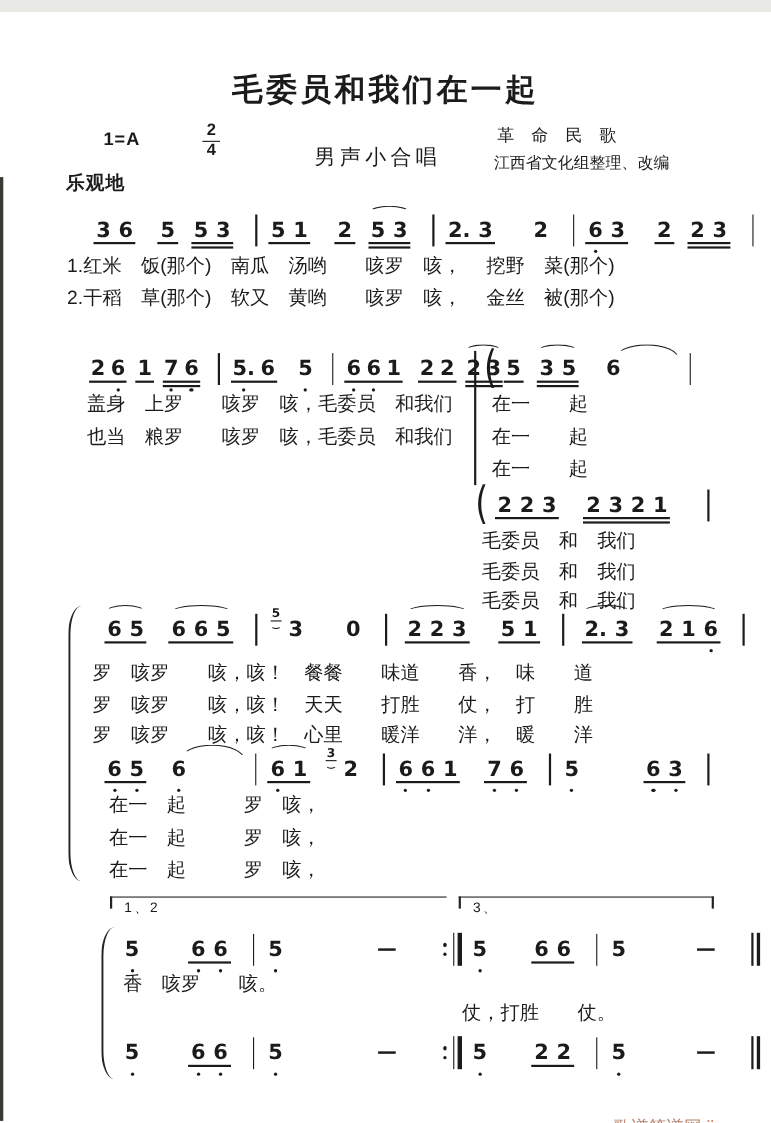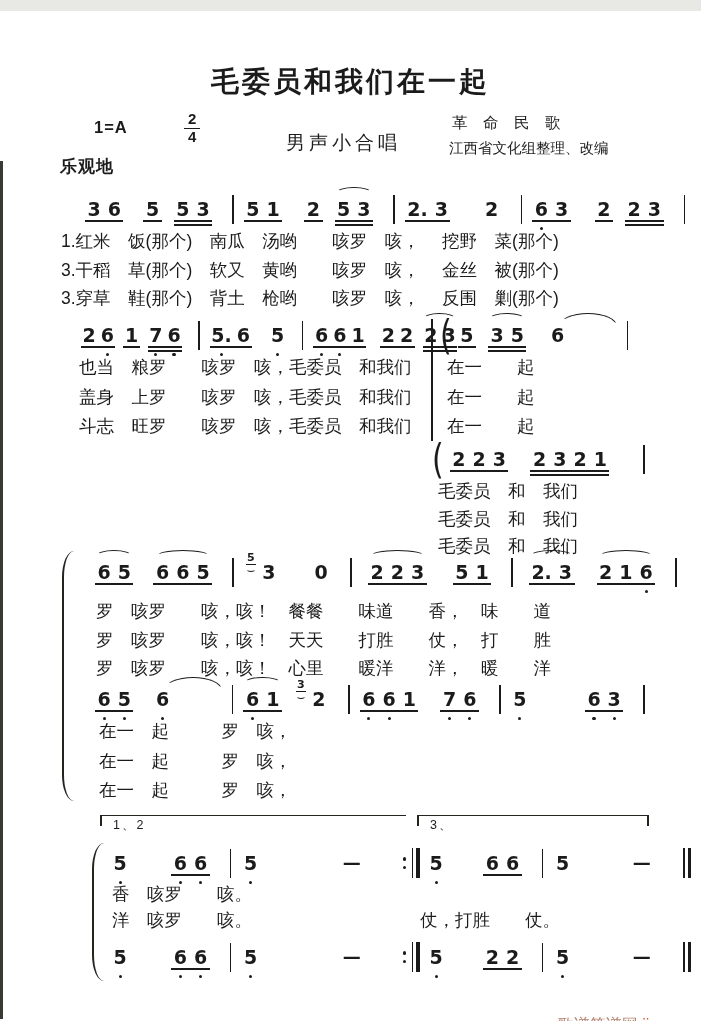--- a/index.html
+++ b/index.html
@@ -140,21 +140,21 @@
         <span class="beam b1"></span>
       </span>
       <span class="grp">
         <span class="note"><span class="nv">2</span></span>
         <span class="note"><span class="nv">3</span></span>
         <span class="beam b1"></span>
         <span class="beam b2"></span>
       </span>
       <span class="barline"></span>
     </div>
-  <div class="lyrics lh285" style="left:61px;top:216px;"><div class="lyric-row">1.红米　饭(那个)　南瓜　汤哟　　咳罗　咳，　 挖野　菜(那个)</div><div class="lyric-row">3.干稻　草(那个)　软又　黄哟　　咳罗　咳，　 金丝　被(那个)</div><div class="lyric-row">3.穿草　鞋(那个)　背土　枪哟　　咳罗　咳，　 反围　剿(那个)</div></div>
+  <div class="lyrics lh285" style="left:61px;top:216px;"><div class="lyric-row">1.红米　饭(那个)　南瓜　汤哟　　咳罗　咳，　 挖野　菜(那个)</div><div class="lyric-row">2.干稻　草(那个)　软又　黄哟　　咳罗　咳，　 金丝　被(那个)</div></div>
 
   <div class="noterow tight" style="left:80px;top:305px;">
       <span class="grp">
         <span class="note"><span class="nv">2</span></span>
         <span class="note"><span class="nv">6</span><span class="odot"></span></span>
         <span class="beam b1"></span>
       </span>
       <span class="grp">
         <span class="note"><span class="nv">1</span></span>
         <span class="beam b1"></span>
@@ -211,21 +211,21 @@
       </span>
       <span class="sp" style="width: 10px;"></span>
       <span class="grp">
         <span class="note"><span class="nv">6</span></span>
         <span class="tiearc"></span>
       </span>
       <span class="sp" style="width: 40px;"></span>
       <span class="barline"></span>
     </div>
   <div class="vline" style="left:431px;top:308px;height:122px;"></div>
-  <div class="lyrics lh295" style="left:79px;top:342px;"><div class="lyric-row">也当　粮罗　　咳罗　咳，毛委员　和我们</div><div class="lyric-row">盖身　上罗　　咳罗　咳，毛委员　和我们</div><div class="lyric-row">斗志　旺罗　　咳罗　咳，毛委员　和我们</div></div>
+  <div class="lyrics lh295" style="left:79px;top:342px;"><div class="lyric-row">盖身　上罗　　咳罗　咳，毛委员　和我们</div><div class="lyric-row">也当　粮罗　　咳罗　咳，毛委员　和我们</div></div>
   <div class="lyrics lh295" style="left:447px;top:342px;"><div class="lyric-row">在一　　起</div><div class="lyric-row">在一　　起</div><div class="lyric-row">在一　　起</div></div>
 
   <div class="noterow" style="left:432px;top:429px;">
       <span class="inlbrace">(</span>
       <span class="grp">
         <span class="note"><span class="nv">2</span></span>
         <span class="note"><span class="nv">2</span></span>
         <span class="note"><span class="nv">3</span></span>
         <span class="beam b1"></span>
       </span>
@@ -296,21 +296,21 @@
       <span class="sp" style="width: 10px;"></span>
       <span class="grp">
         <span class="note"><span class="nv">2</span></span>
         <span class="note"><span class="nv">1</span></span>
         <span class="note"><span class="nv">6</span><span class="odot"></span></span>
         <span class="beam b1"></span>
         <span class="slur"></span>
       </span>
       <span class="barline"></span>
     </div>
-  <div class="lyrics lh285" style="left:96px;top:586px;"><div class="lyric-row">罗　咳罗　　咳，咳！　餐餐　　味道　　香，　味　　道</div><div class="lyric-row">罗　咳罗　　咳，咳！　天天　　打胜　　仗，　打　　胜</div><div class="lyric-row">罗　咳罗　　咳，咳！　心里　　暖洋　　洋，　暖　　洋</div></div>
+  <div class="lyrics lh285" style="left:84px;top:586px;"><div class="lyric-row">罗　咳罗　　咳，咳！　餐餐　　味道　　香，　味　　道</div><div class="lyric-row">罗　咳罗　　咳，咳！　天天　　打胜　　仗，　打　　胜</div><div class="lyric-row">罗　咳罗　　咳，咳！　心里　　暖洋　　洋，　暖　　洋</div></div>
   <div class="noterow" style="left:94px;top:669px;">
       <span class="grp">
         <span class="note"><span class="nv">6</span><span class="odot"></span></span>
         <span class="note"><span class="nv">5</span><span class="odot"></span></span>
         <span class="beam b1"></span>
       </span>
       <span class="sp" style="width: 8px;"></span>
       <span class="grp">
         <span class="note"><span class="nv">6</span><span class="odot"></span></span>
         <span class="tiearc"></span>
@@ -409,21 +409,20 @@
       </span>
       <span class="sp" style="width: 44px;"></span>
       <span class="ndash">—</span>
       <span class="sp" style="width: 18px;"></span>
       <span class="repsign">
         <span class="bl"></span>
         <span class="bl thick"></span>
       </span>
     </div>
   <div class="lyrics" style="left:112px;top:871px;">香　咳罗　　咳。</div>
-  <div class="lyrics" style="left:112px;top:897px;">洋　咳罗　　咳。</div>
   <div class="lyrics" style="left:420px;top:897px;">仗，打胜　　仗。</div>
   <div class="noterow" style="left:110px;top:927px;">
       <span class="grp">
         <span class="note"><span class="nv">5</span><span class="odot"></span></span>
       </span>
       <span class="sp" style="width: 30px;"></span>
       <span class="grp">
         <span class="note"><span class="nv">6</span><span class="odot"></span></span>
         <span class="note"><span class="nv">6</span><span class="odot"></span></span>
         <span class="beam b1"></span>

